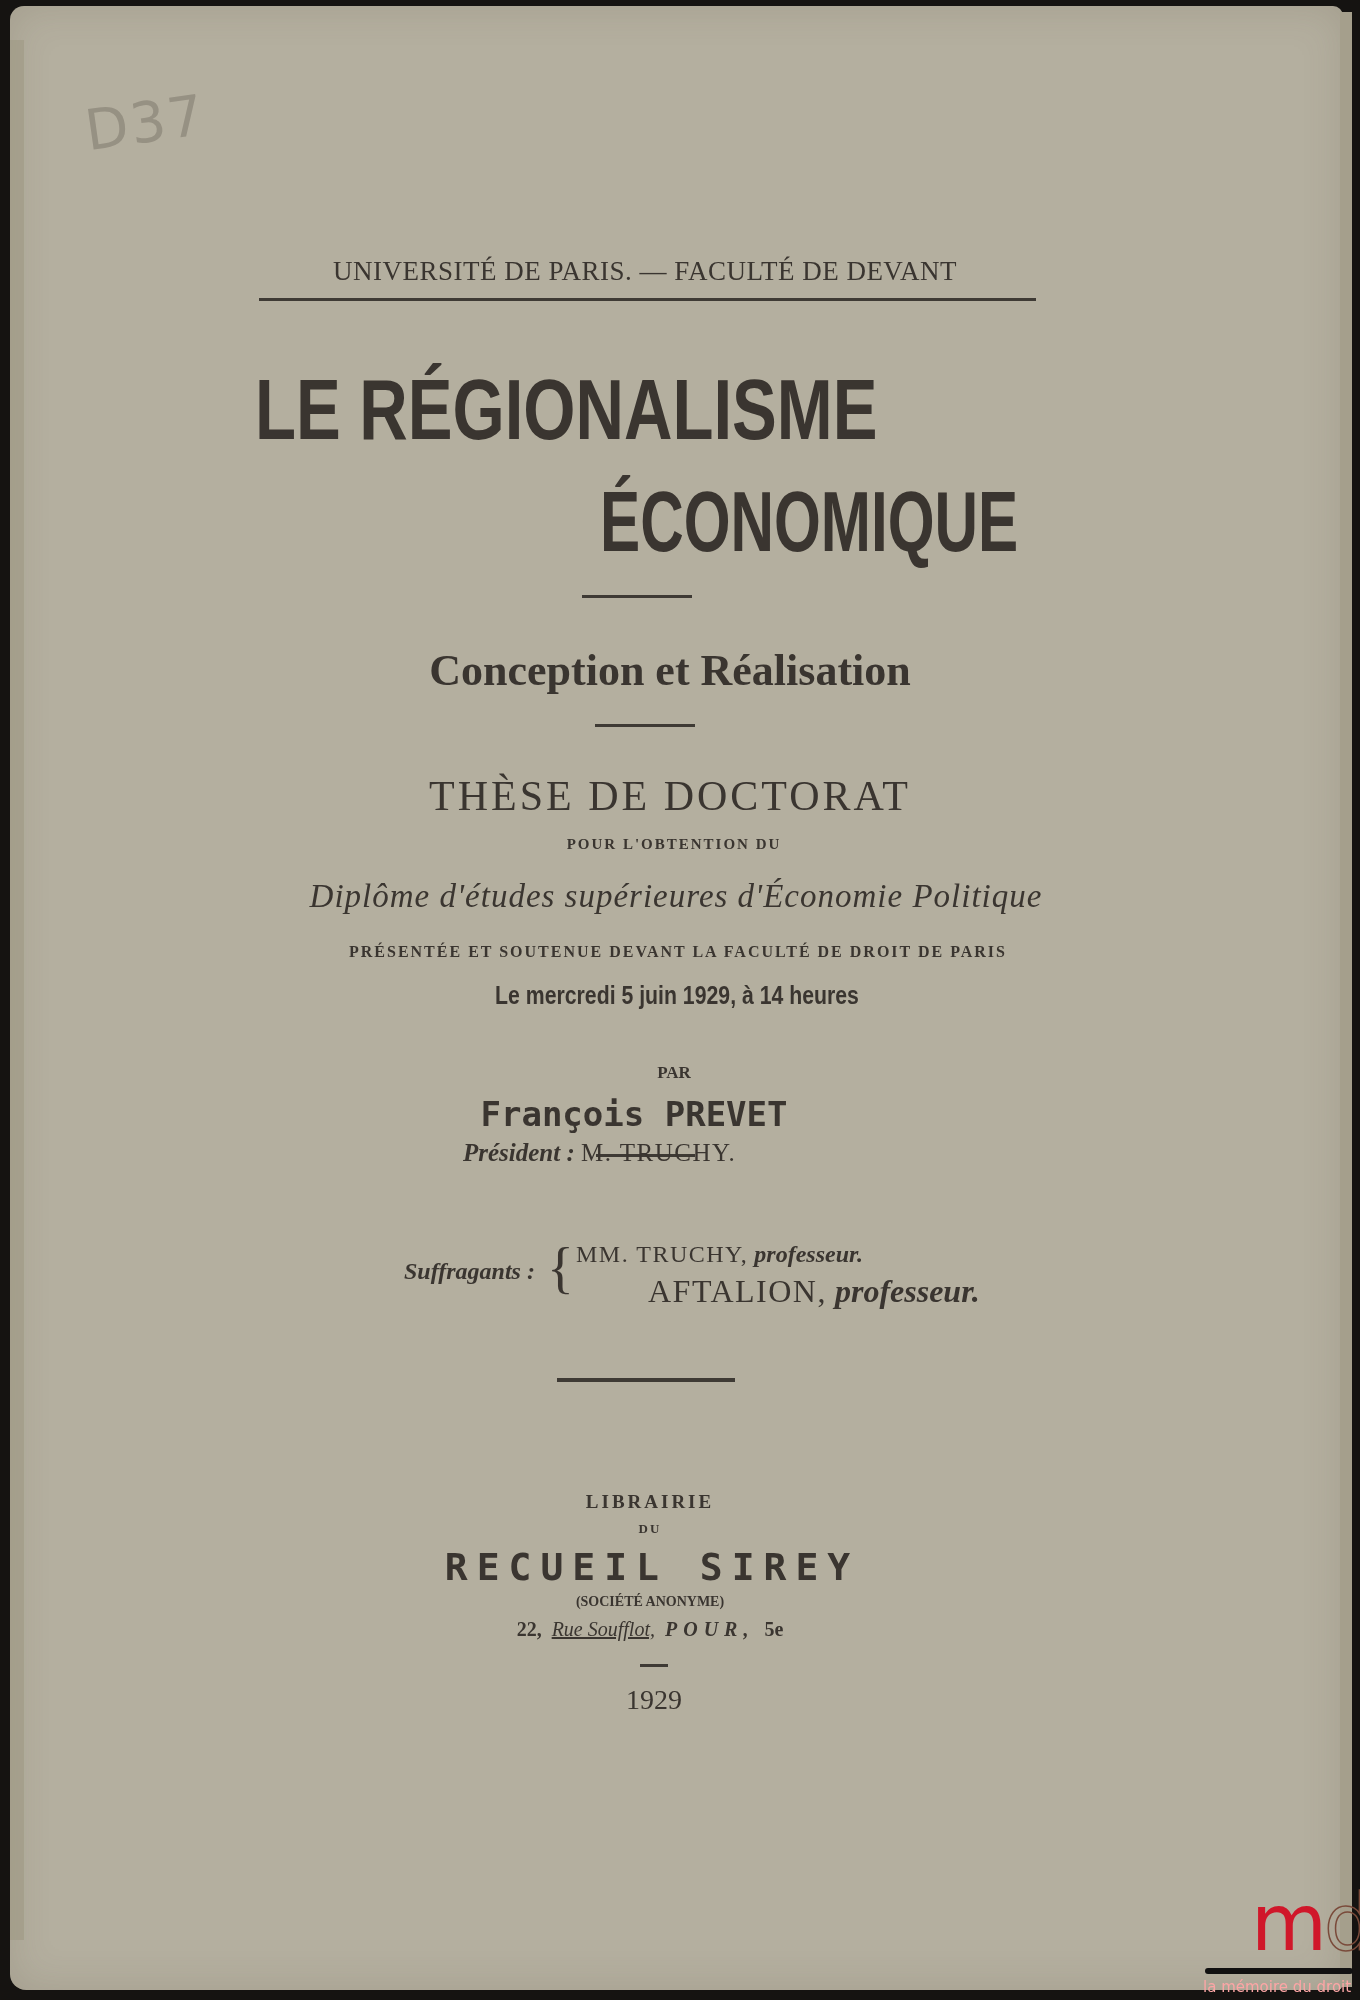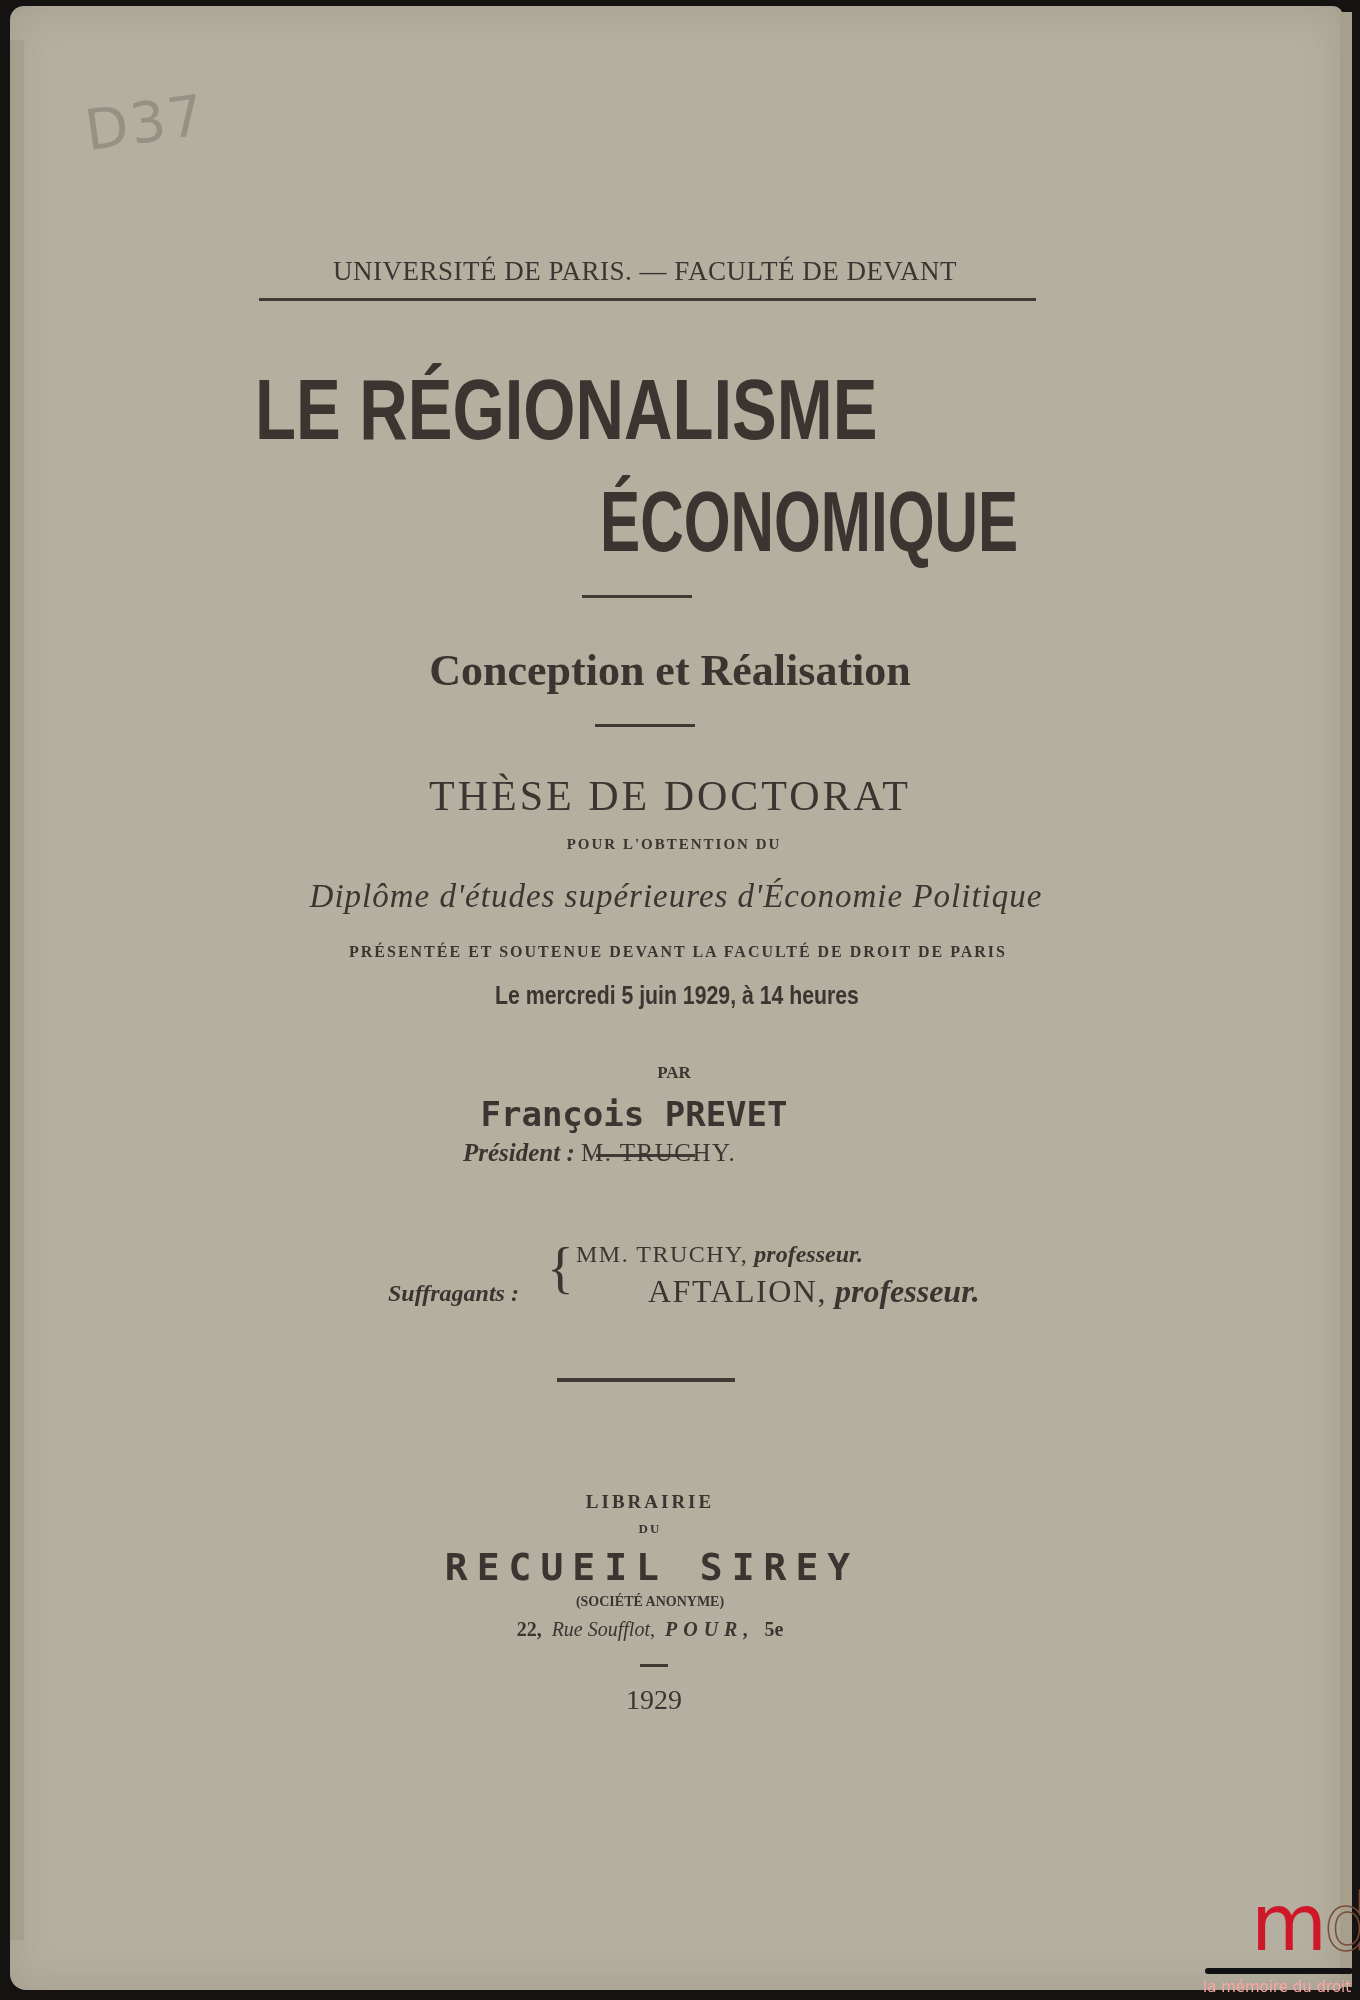--- a/index.html
+++ b/index.html
@@ -56,42 +56,42 @@
 <div class="line serif ink" style="top:1063px; font-size:17px; font-weight:bold; left:-6px;">PAR</div>
 
 <div class="line ink" style="top:1094px; font-size:34px; font-family:'DejaVu Sans Mono','Liberation Mono',monospace; font-weight:bold; left:-46px;">François PREVET</div>
 
 <div class="rule" style="left:596px; top:1154px; width:99px; height:3px;"></div>
 
 <div class="abs serif ink" style="left:463px; top:1139px; font-size:25px;">
   <span style="font-style:italic; font-weight:bold;">Président :</span>
   <span style="letter-spacing:1.5px;">M. TRUCHY.</span>
 </div>
-<div class="abs serif ink" style="left:388px; top:1258px; font-size:24px;margin-top:22px;">
+<div class="abs serif ink" style="left:404px; top:1258px; font-size:24px;">
   <span style="font-style:italic; font-weight:bold;">Suffragants :</span>
 </div>
 <div class="abs serif ink" style="left:547px; top:1240px; font-size:56px; line-height:56px; font-weight:lighter;">{</div>
 <div class="abs serif ink" style="left:576px; top:1241px; font-size:24px;">
   <span style="letter-spacing:1.5px;">MM. TRUCHY,</span>
   <span style="font-style:italic; font-weight:bold;">professeur.</span>
 </div>
 <div class="abs serif ink" style="left:648px; top:1273px; font-size:32px;">
   <span style="letter-spacing:1.5px;">AFTALION,</span>
   <span style="font-style:italic; font-weight:bold;">professeur.</span>
 </div>
 
 <div class="rule" style="left:557px; top:1378px; width:178px; height:4px;"></div>
 
 <div class="line serif ink" style="top:1491px; font-size:19px; font-weight:bold; letter-spacing:3px; left:-30px;">LIBRAIRIE</div>
 <div class="line serif ink" style="top:1521px; font-size:13px; font-weight:bold; letter-spacing:2px; left:-30px;">DU</div>
 <div class="line ink" style="top:1545px; font-size:38px; font-family:'DejaVu Sans Mono','Liberation Mono',monospace; letter-spacing:9px; font-weight:bold; left:-28px;">RECUEIL SIREY</div>
 <div class="line serif ink" style="top:1594px; font-size:14px; font-weight:bold; left:-30px;">(SOCIÉTÉ ANONYME)</div>
 <div class="line serif ink" style="top:1618px; font-size:20px; left:-30px;">
   <span style="font-weight:bold;">22,</span>
-  &nbsp;<span style="font-style:italic;">Rue Soufflot,</span>
+  &nbsp;<span style="font-style:italic;text-decoration:underline;">Rue Soufflot,</span>
   &nbsp;<span style="font-style:italic; font-weight:bold; letter-spacing:6px;">POUR,</span>
   &nbsp;<span style="font-weight:bold;">5e</span>
 </div>
 <div class="rule" style="left:640px; top:1664px; width:28px; height:3px;"></div>
 <div class="line serif ink" style="top:1684px; font-size:28px; left:-26px;">1929</div>
 
 <div class="logo">
   <div class="logo-letters">
     <span class="logo-m">m</span><span class="logo-d1">d</span><span class="logo-d2">d</span>
   </div>

